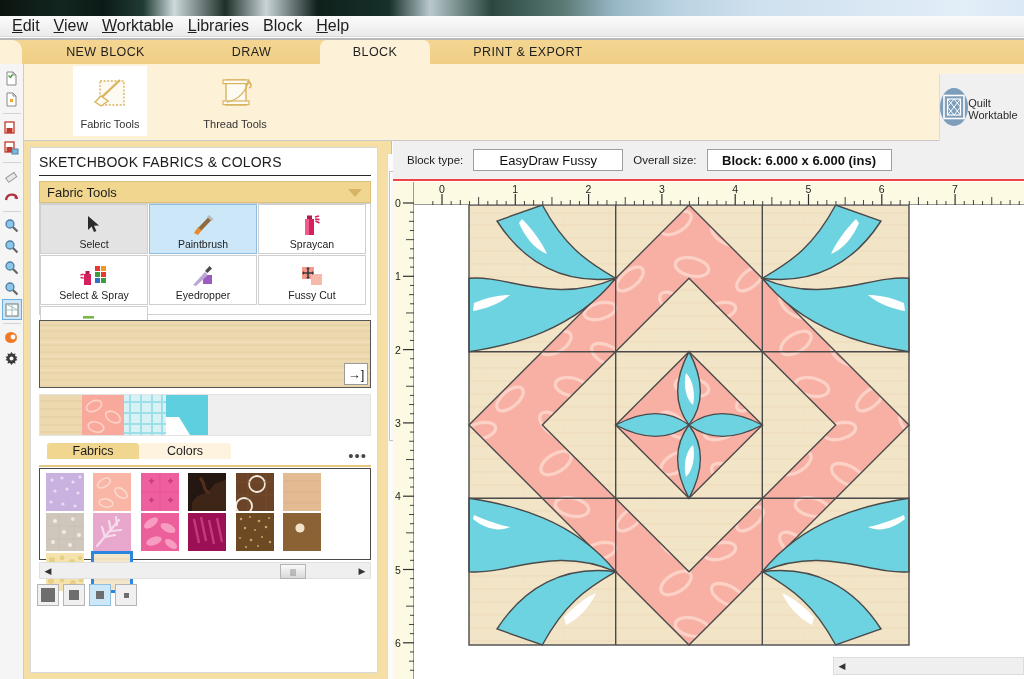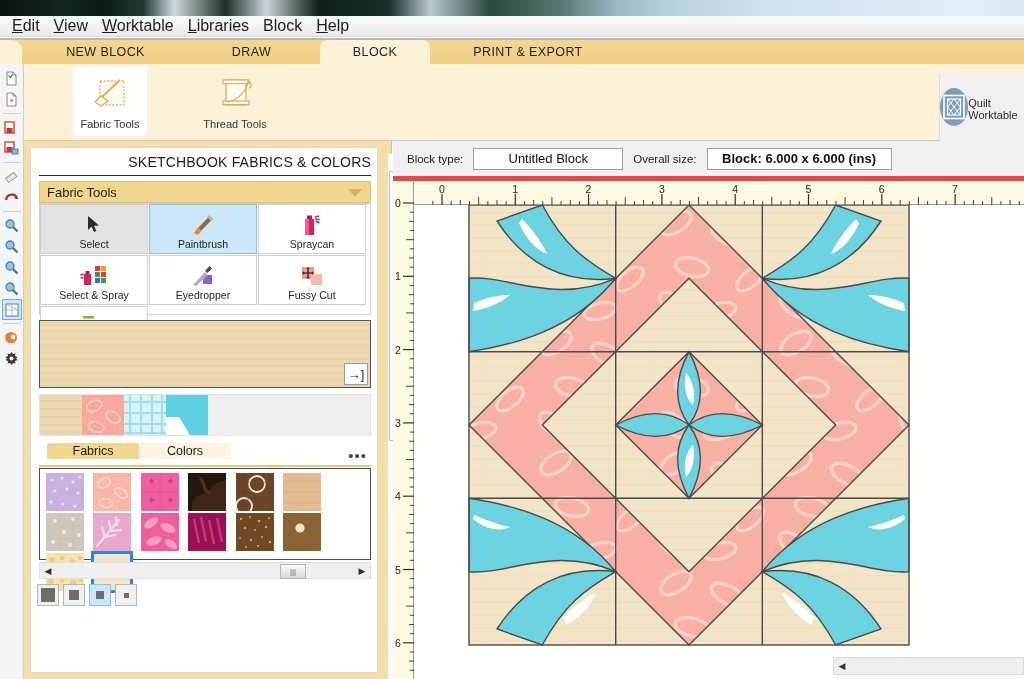--- a/index.html
+++ b/index.html
@@ -109,21 +109,20 @@
     border-right: 1px solid #bfbfbf;
   }
   .panel-inner {
     position: absolute; left: 6px; top: 6px; width: 348px; height: 526px;
     background: #ffffff; border: 1px solid #d8d8d8;
   }
   .panel-title {
     position: absolute; left: 8px; top: 6px; width: 332px; height: 22px;
     font-size: 14px; color: #1c1c1c; letter-spacing: .2px;
     border-bottom: 1px solid #2a2a2a;
-    text-align: right;
   }
   .group-head {
     position: absolute; left: 8px; top: 33px; width: 332px; height: 22px;
     background: #f0d68f; border: 1px solid #dcc07a;
     display: flex; align-items: center; padding-left: 7px;
     font-size: 13px; color: #1c1c1c;
   }
   .group-head .caret {
     position: absolute; right: 8px; top: 7px;
     width: 0; height: 0; border-left: 7px solid transparent;
@@ -212,21 +211,21 @@
   .pscroll .thumb {
     position:absolute; left:1px; top:17px; width:13px; height:270px;
     background: linear-gradient(90deg,#fdfdfd,#e3e3e3); border:1px solid #c2c2c2;
     display:flex; align-items:center; justify-content:center; font-size:8px; color:#888; cursor:pointer;
   }
 
   
   .work { position: absolute; left: 393px; top: 141px; width: 631px; height: 538px; background: #fff; }
   .infobar {
     position: absolute; left: 0; top: 0; width: 631px; height: 40px;
-    background: #f0f0f0; border-bottom: 5px solid #ef4444;
+    background: #f0f0f0; border-bottom: 2px solid #ef4444;
     display: flex; align-items: center; padding-left: 14px; gap: 10px;
   }
   .infobar .lbl { font-size: 11.5px; color: #1c1c1c; }
   .infobar .field {
     background: #fff; border: 1px solid #9e9e9e; height: 22px;
     display: flex; align-items: center; justify-content: center;
     font-size: 13px; color: #111; padding: 0 10px;
   }
   .f1 { width: 150px; }
   .f2 { width: 185px; font-weight: bold; }
@@ -781,21 +780,21 @@
         <div class="dn">▼</div>
       </div>
 
     </div>
   </div>
 
   <div class="work">
 
     <div class="infobar">
       <span class="lbl">Block type:</span>
-      <span class="field f1">Untitled Block</span>
+      <span class="field f1">EasyDraw Fussy</span>
       <span class="lbl">Overall size:</span>
       <span class="field f2">Block: 6.000 x 6.000 (ins)</span>
     </div>
 
     <div class="corner"></div>
 
     <div class="ruler-h">
       <svg id="rh" width="611" height="23">
           <line x1="19.8375" y1="19" x2="19.8375" y2="23" stroke="#2f2f2f" stroke-width="0.9"></line>
           <line x1="29" y1="12" x2="29" y2="23" stroke="#2f2f2f" stroke-width="1.2"></line>

